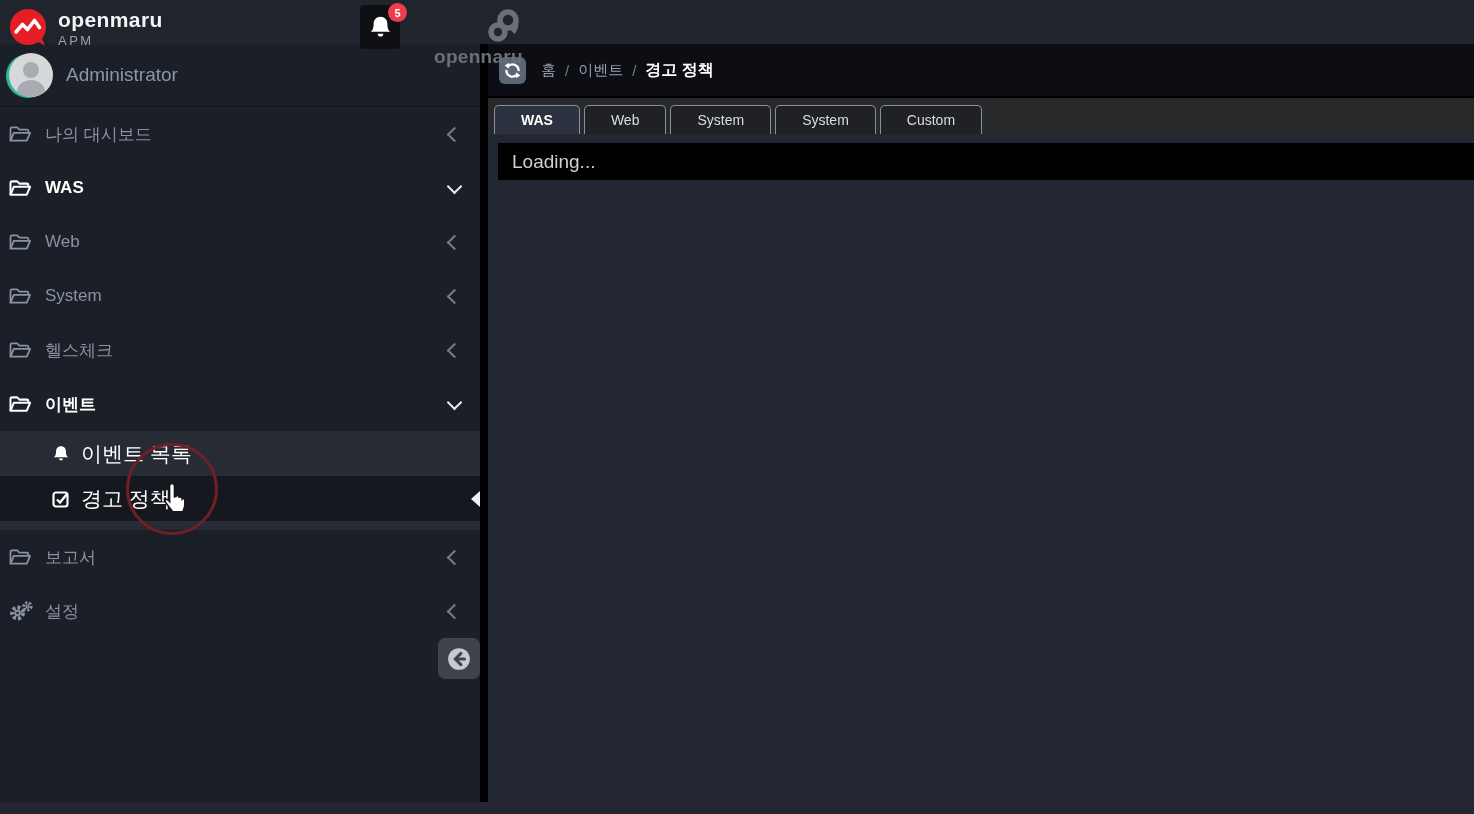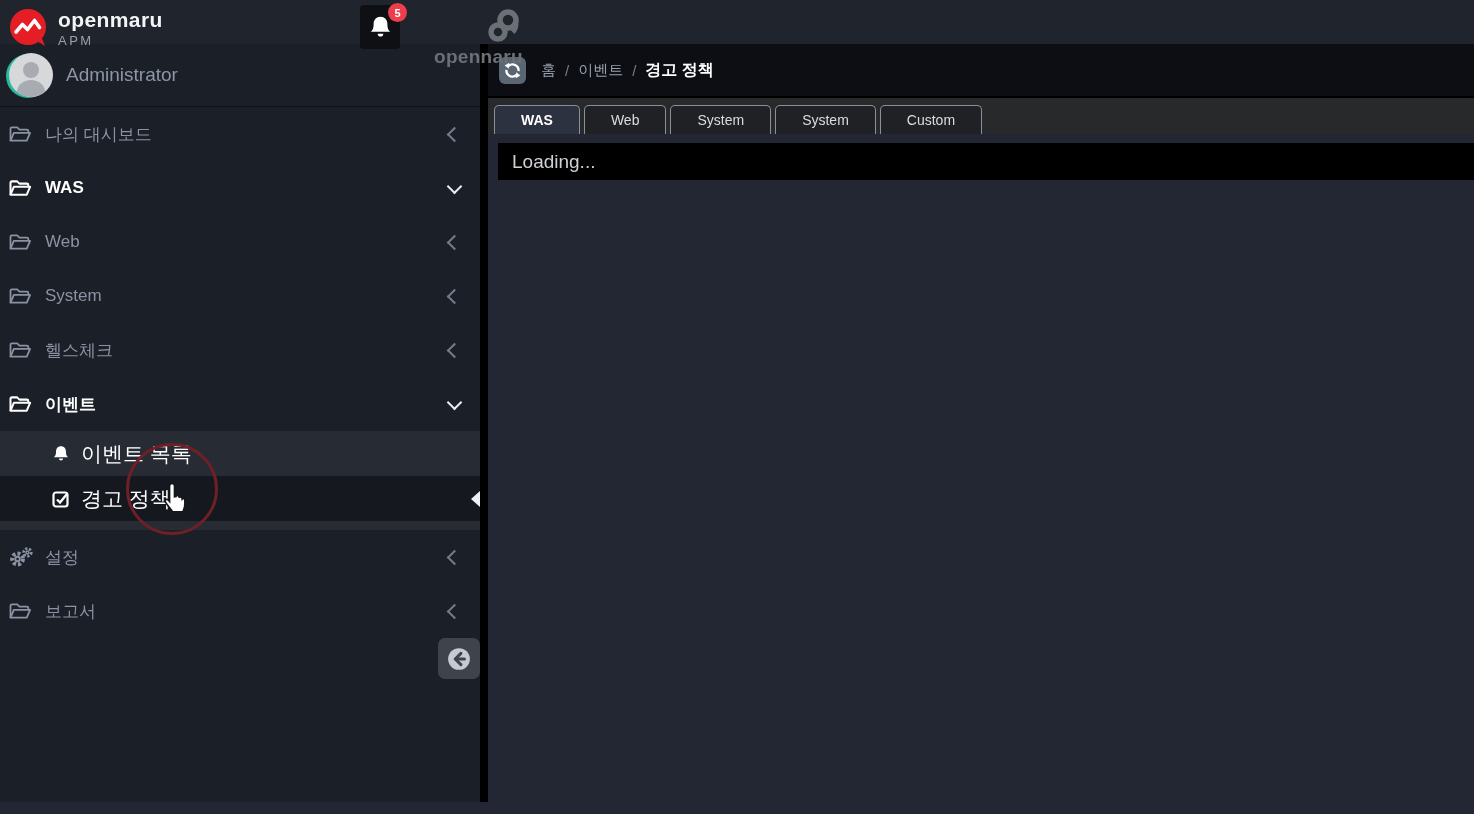--- a/index.html
+++ b/index.html
@@ -213,43 +213,43 @@
                 <path d="M5 9.5 L8 12.5 L14.8 4.2" fill="none" stroke="#fff" stroke-width="2.4"></path>
               </svg>
           </span>
           <span>경고 정책</span>
           <span class="tri"></span>
         </div>
       </div>
 
       <div class="nav-item">
         <span class="nicon">
+          <svg width="24" height="19" viewBox="0 0 20 16">
+              <g fill="none" stroke="currentColor" stroke-width="1.5" stroke-linejoin="round">
+                <path d="M2 13.2 V3.2 c0-.7.5-1.2 1.2-1.2 h4.4 l1.9 1.9 h6.3 c.7 0 1.2.5 1.2 1.2 v1.2"></path>
+                <path d="M2 13.2 L4.8 6.6 h13.7 L15.7 13.2 Z"></path>
+              </g>
+            </svg>
+        </span>
+        <span class="nlabel">보고서</span>
+        <span class="chev left"></span>
+      </div>
+
+      <div class="nav-item">
+        <span class="nicon">
           <svg width="25" height="20" viewBox="0 0 21 17">
             <g fill="none" stroke="currentColor">
               <circle cx="8" cy="10.2" r="4.6" stroke-width="3.4" stroke-dasharray="2.5 1.7"></circle>
               <circle cx="8" cy="10.2" r="1.9" stroke-width="1.6"></circle>
               <circle cx="16.4" cy="4.6" r="3.1" stroke-width="2.6" stroke-dasharray="1.8 1.3"></circle>
               <circle cx="16.4" cy="4.6" r="1.1" stroke-width="1.2"></circle>
             </g>
           </svg>
         </span>
         <span class="nlabel">설정</span>
-        <span class="chev left"></span>
-      </div>
-
-      <div class="nav-item">
-        <span class="nicon">
-          <svg width="24" height="19" viewBox="0 0 20 16">
-              <g fill="none" stroke="currentColor" stroke-width="1.5" stroke-linejoin="round">
-                <path d="M2 13.2 V3.2 c0-.7.5-1.2 1.2-1.2 h4.4 l1.9 1.9 h6.3 c.7 0 1.2.5 1.2 1.2 v1.2"></path>
-                <path d="M2 13.2 L4.8 6.6 h13.7 L15.7 13.2 Z"></path>
-              </g>
-            </svg>
-        </span>
-        <span class="nlabel">보고서</span>
         <span class="chev left"></span>
       </div>
     </nav>
 
     <button class="collapse-btn">
       <span style="display:flex;">
         <svg width="26" height="26" viewBox="0 0 22 22">
           <circle cx="11" cy="11" r="9.2" fill="#c6cad1"></circle>
           <path d="M12.6 6.2 L7.8 11 l4.8 4.8" fill="none" stroke="#3e434c" stroke-width="2.6" stroke-linecap="round" stroke-linejoin="round"></path>
           <line x1="8.2" y1="11" x2="15.6" y2="11" stroke="#3e434c" stroke-width="2.6" stroke-linecap="round"></line>

